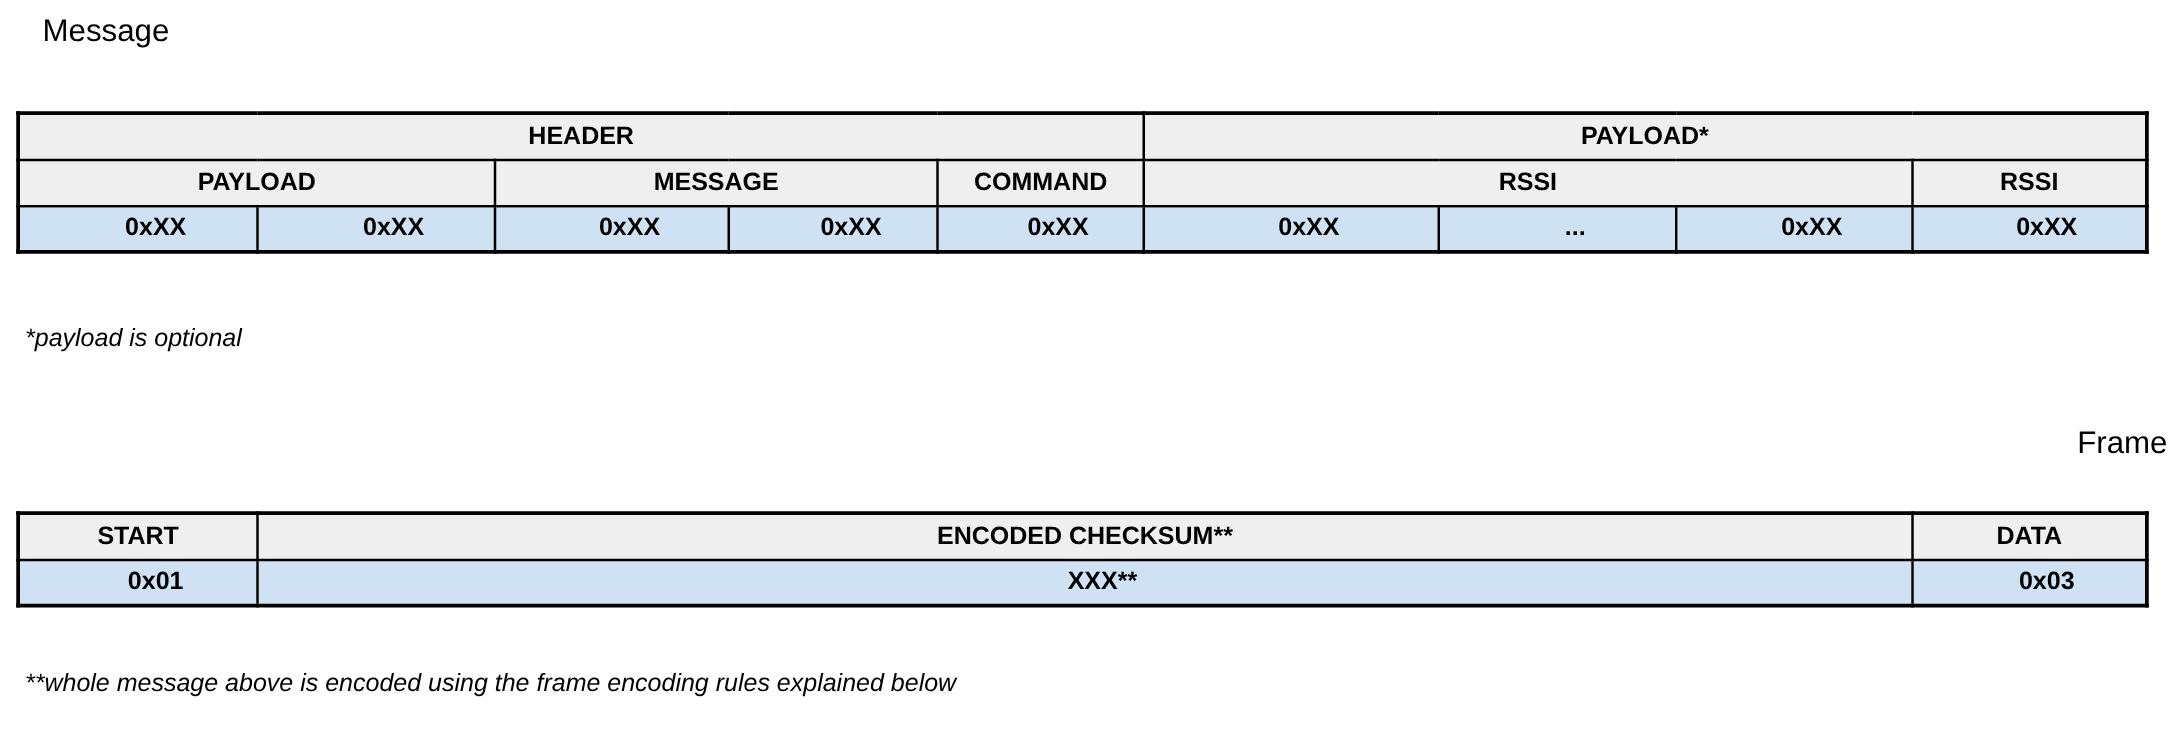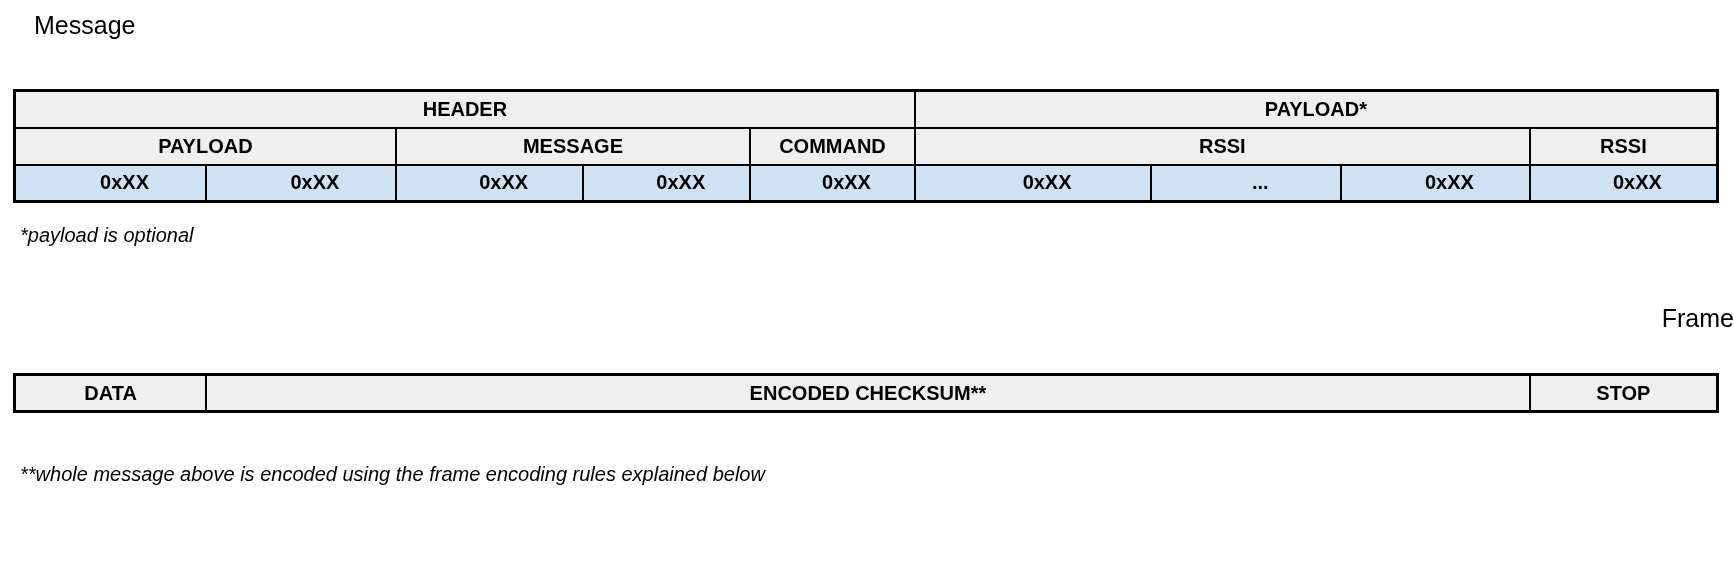--- a/index.html
+++ b/index.html
@@ -40,21 +40,21 @@
     white-space: nowrap;
   }
   .proto-table th { background: var(--header-cell-bg, #efefef); }
   .proto-table td { background: var(--value-cell-bg, #cfe2f3); padding-left: 32px; }
   .footnote {
     font-size: 20px;
     line-height: 24px;
     font-style: italic;
     margin-left: 20px;
   }
-  .footnote-payload { margin-top: 20px; }
+  .footnote-payload { margin-top: 56px; }
   .footnote-frame   { margin-top: 49px; }
 </style>
 </head>
 <body>
 
 <div>
 
   <h1 class="section-title title-message">Message</h1>
 
   <table class="proto-table table-message">
@@ -100,22 +100,27 @@
   <h1 class="section-title title-frame">Frame</h1>
 
   <table class="proto-table table-frame">
     <colgroup>
       <col style="width:11.25%">
         <col style="width:77.73%">
         <col style="width:11.02%">
     </colgroup>
     <tbody>
       <tr>
+        <th>START</th>
+        <th>ENCODED CHECKSUM**</th>
         <th>DATA</th>
-        <th>ENCODED CHECKSUM**</th>
-        <th>STOP</th>
+      </tr>
+      <tr>
+        <td>0x01</td>
+        <td>XXX**</td>
+        <td>0x03</td>
       </tr>
     </tbody>
   </table>
 
   <p class="footnote footnote-frame">**whole message above is encoded using the frame encoding rules explained below</p>
 
 </div>
 
 </body></html>

